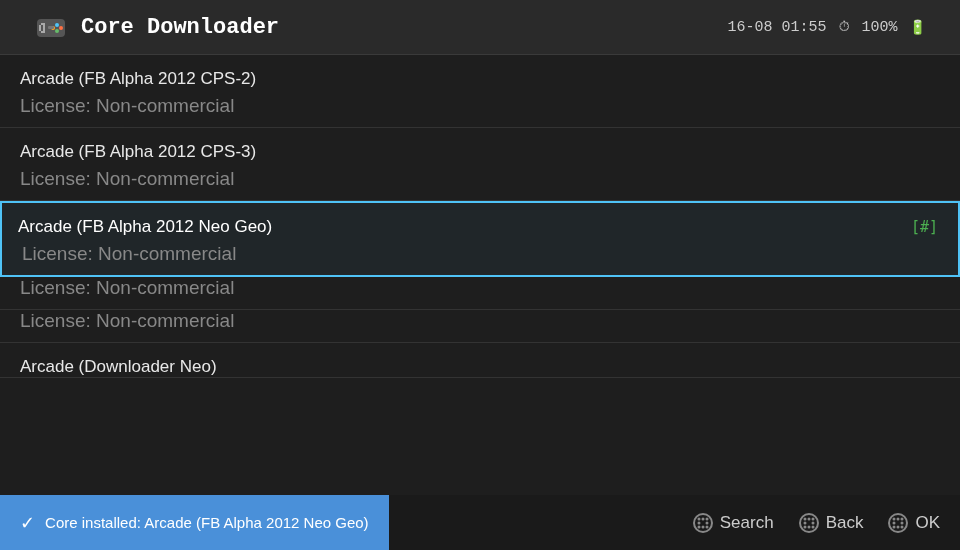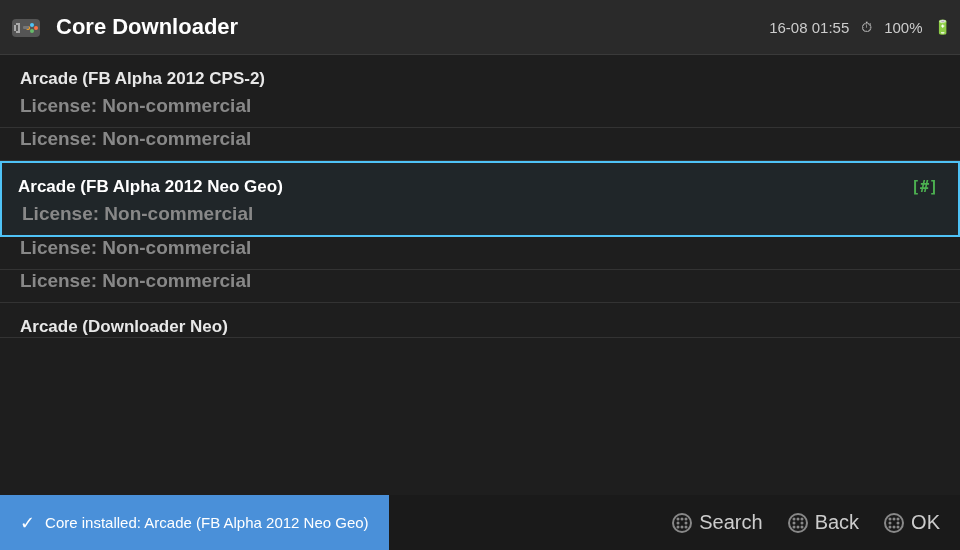--- a/index.html
+++ b/index.html
@@ -12,24 +12,25 @@
       font-family: 'Segoe UI', Arial, sans-serif;
       overflow: hidden;
       position: relative;
     }
 
     
     #header {
       display: flex;
       align-items: center;
       justify-content: space-between;
-      padding: 10px 8px;
+      padding: 10px 33px;
       background-color: #2a2a2a;
       height: 55px;
       border-bottom: 1px solid #3a3a3a;
+      font-family: Liberation Mono, monospace;
     }
 
     #header-left {
       display: flex;
       align-items: center;
       gap: 12px;
     }
 
     #header-icon {
       width: 36px;
@@ -48,21 +49,20 @@
       gap: 12px;
       font-size: 15px;
       color: #cccccc;
     }
 
     
     #list-container {
       padding: 0;
       overflow: hidden;
       height: 430px;
-      font-weight: bold;
     }
 
     .list-item-group {
       border-bottom: 1px solid #333;
     }
 
     .list-item-name {
       padding: 14px 20px 6px 20px;
       font-size: 17px;
       color: #e8e8e8;
@@ -127,21 +127,21 @@
       display: flex;
       align-items: center;
       gap: 24px;
       padding: 0 20px;
     }
 
     .nav-btn {
       display: flex;
       align-items: center;
       gap: 6px;
-      font-size: 20px;
+      font-size: 17px;
       color: #cccccc;
       cursor: pointer;
     }
 
     
     .list-item-group.partial {
       overflow: hidden;
       height: 35px;
     }
   </style>
@@ -174,20 +174,23 @@
 </div>
 
 <div id="list-container">
 <div class="list-item-group">
       <div class="list-item-name">
         <span>Arcade (FB Alpha 2012 CPS-2)</span>
       </div>
       <div class="list-item-license">License: Non-commercial</div>
     </div>
     <div class="list-item-group">
+      <div class="list-item-name">
+        <span>Arcade (FB Alpha 2012 CPS-3)</span>
+      </div>
       <div class="list-item-license">License: Non-commercial</div>
     </div>
     <div class="list-item-group selected">
       <div class="list-item-name">
         <span>Arcade (FB Alpha 2012 Neo Geo)</span>
         <span class="hash-badge">[#]</span>
       </div>
       <div class="list-item-license">License: Non-commercial</div>
     </div>
     <div class="list-item-group">

